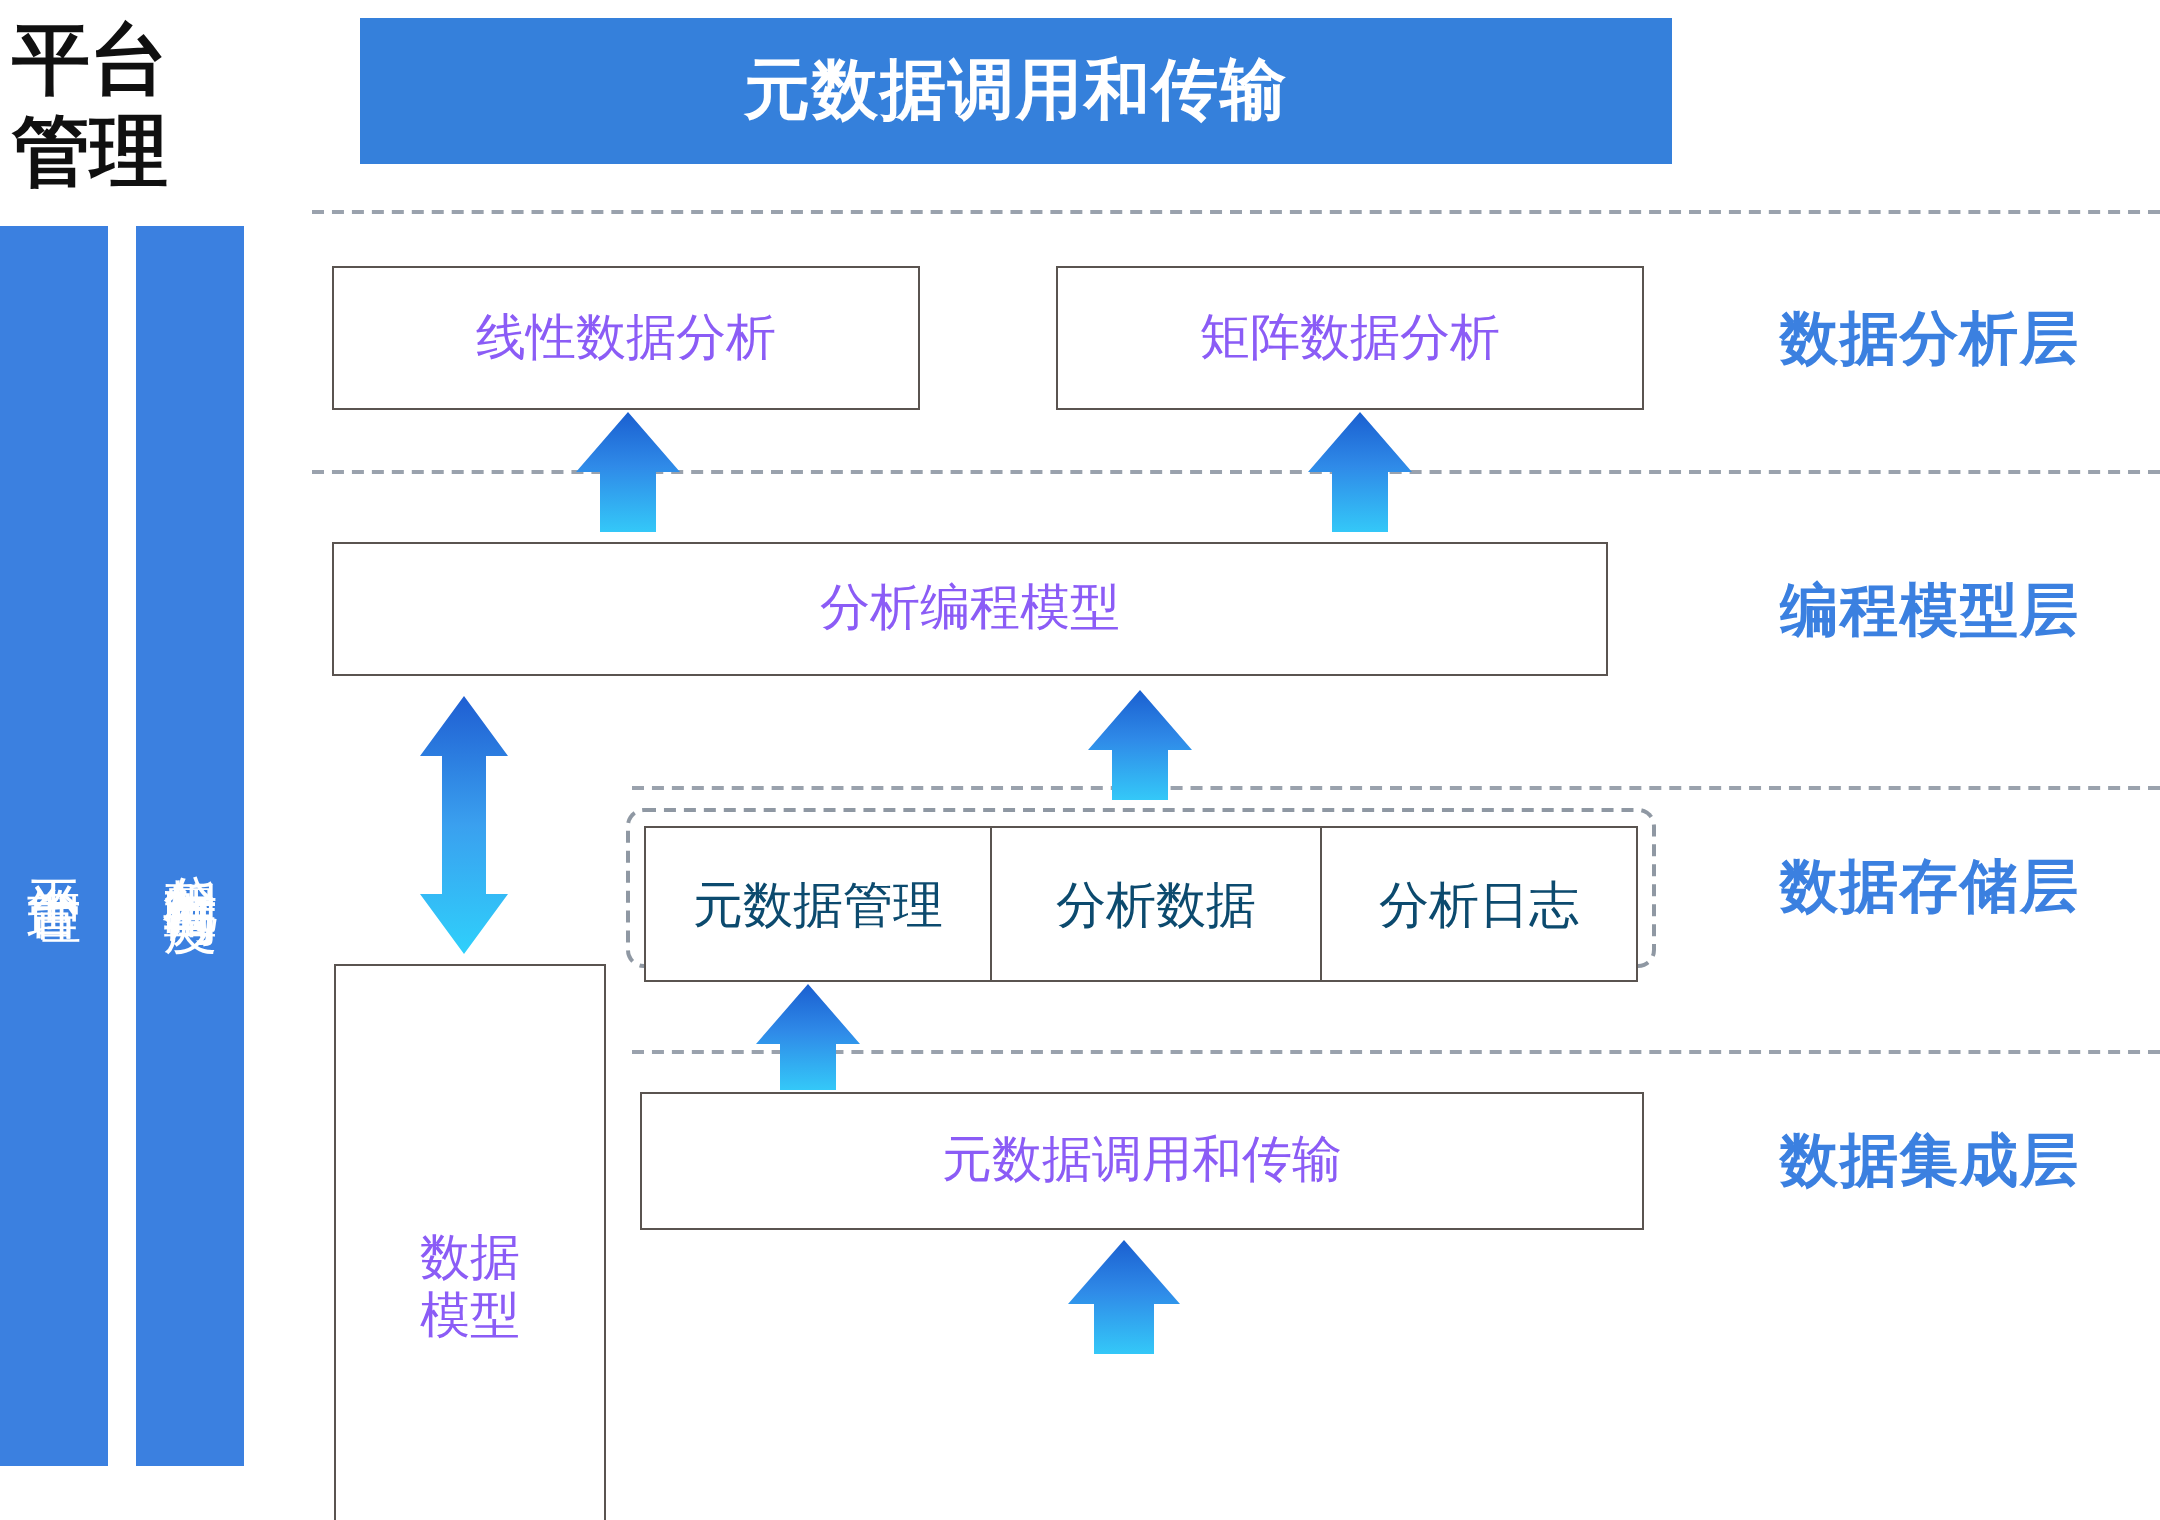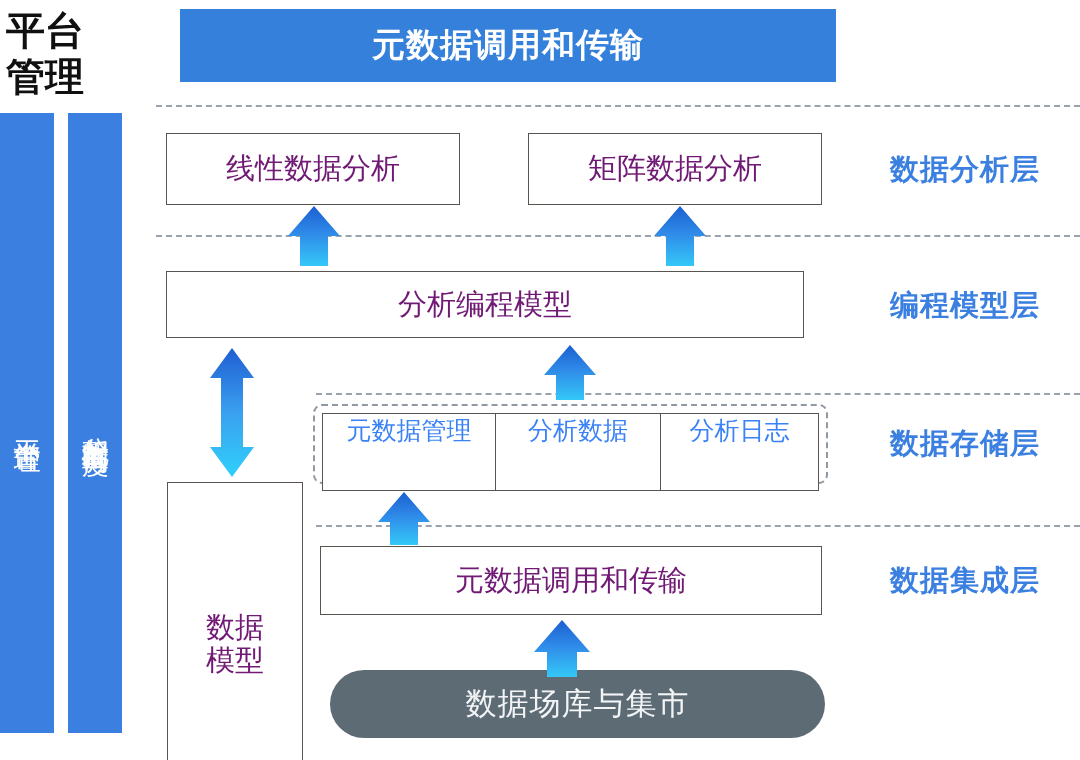--- a/index.html
+++ b/index.html
@@ -61,22 +61,22 @@
     letter-spacing: 1px;
   }
 
   
   .wbox {
     background: #ffffff;
     border: 1.6px solid #5a5450;
     display: flex;
     align-items: center;
     justify-content: center;
-    color: #701a75;
-    font-size: 29px;
+    color: #8b5cf6;
+    font-size: 25px;
     line-height: 1.15;
     text-align: center;
   }
 
   
   .divider {
     border-top: 2px dashed #9aa2ad;
     height: 0;
   }
 
@@ -98,23 +98,24 @@
     background: transparent;
   }
   .store-inner {
     display: flex;
     border: 1.6px solid #5a5450;
     background: #ffffff;
     height: 100%;
   }
   .store-cell {
     display: flex;
+    align-items: center;
     justify-content: center;
     font-size: 25px;
-    color: #3b82f6;
+    color: #0c4a6e;
     border-right: 1.6px solid #5a5450;
     white-space: nowrap;
   }
   .store-cell:last-child { border-right: none; }
 
   
   .gray-pill {
     background: #5d6b75;
     border-radius: 34px;
     color: #f2f4f6;
@@ -179,23 +180,20 @@
 
   <div class="abs wbox" style="left:167px; top:482px; width:136px; height:324px; white-space:pre-line;">
     <span>数据
 模型</span>
   </div>
 
   <div class="abs wbox" style="left:320px; top:546px; width:502px; height:69px;">
     <span>元数据调用和传输</span>
   </div>
 
-  <div class="abs gray-pill" style="left:330px; top:670px; width:495px; height:68px;">
-    <span>数据场库与集市</span>
-  </div>
 
   <div class="abs layer-label" style="left:890px; top:140px; height:60px;">
     <span>数据分析层</span>
   </div>
   <div class="abs layer-label" style="left:890px; top:276px; height:60px;">
     <span>编程模型层</span>
   </div>
   <div class="abs layer-label" style="left:890px; top:414px; height:60px;">
     <span>数据存储层</span>
   </div>

